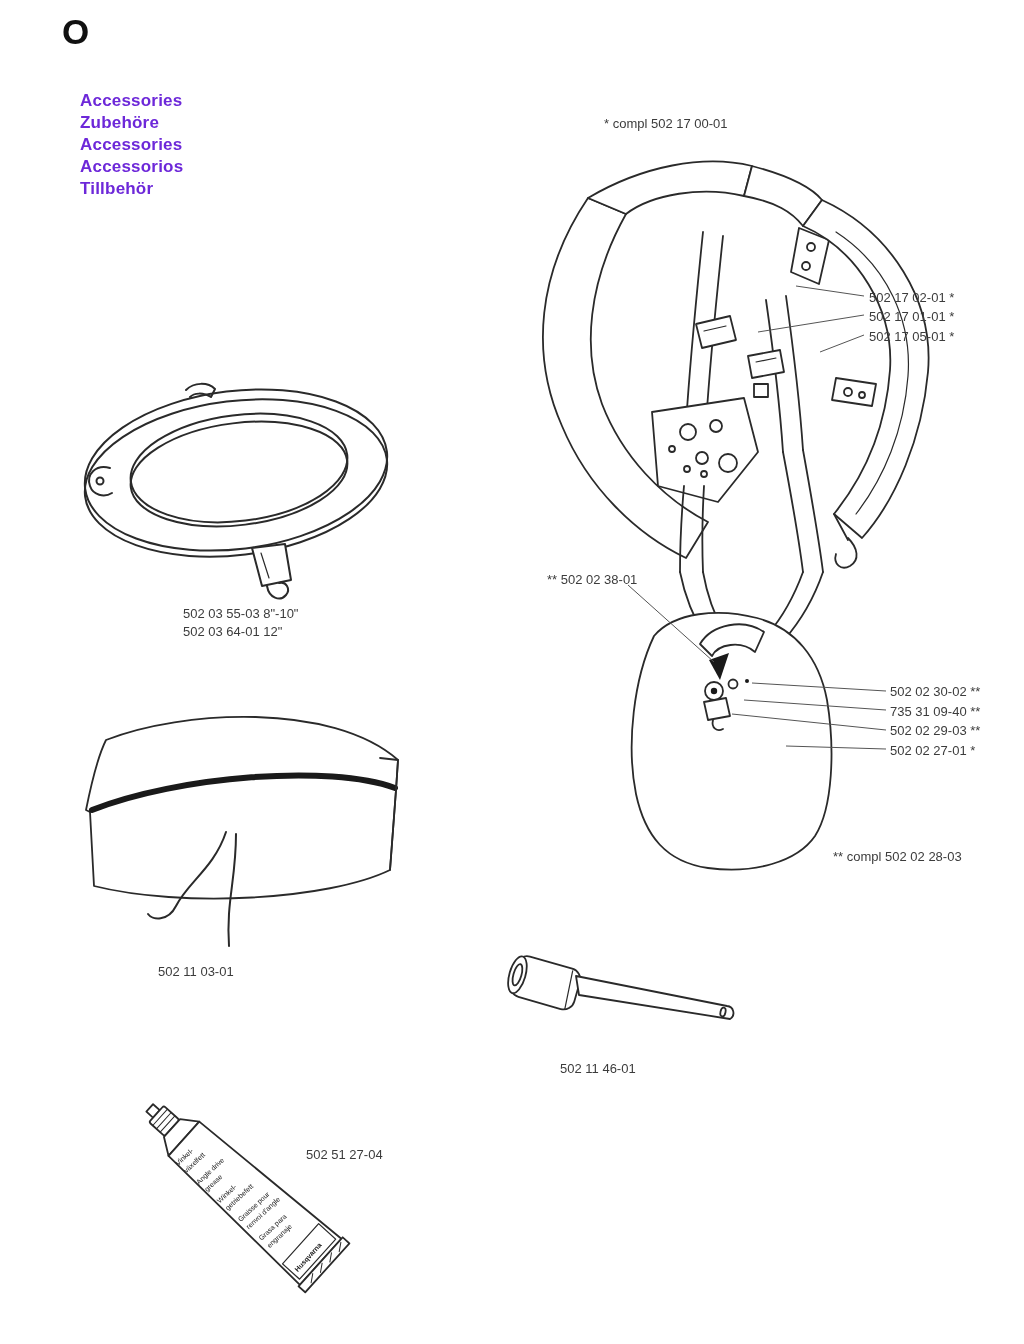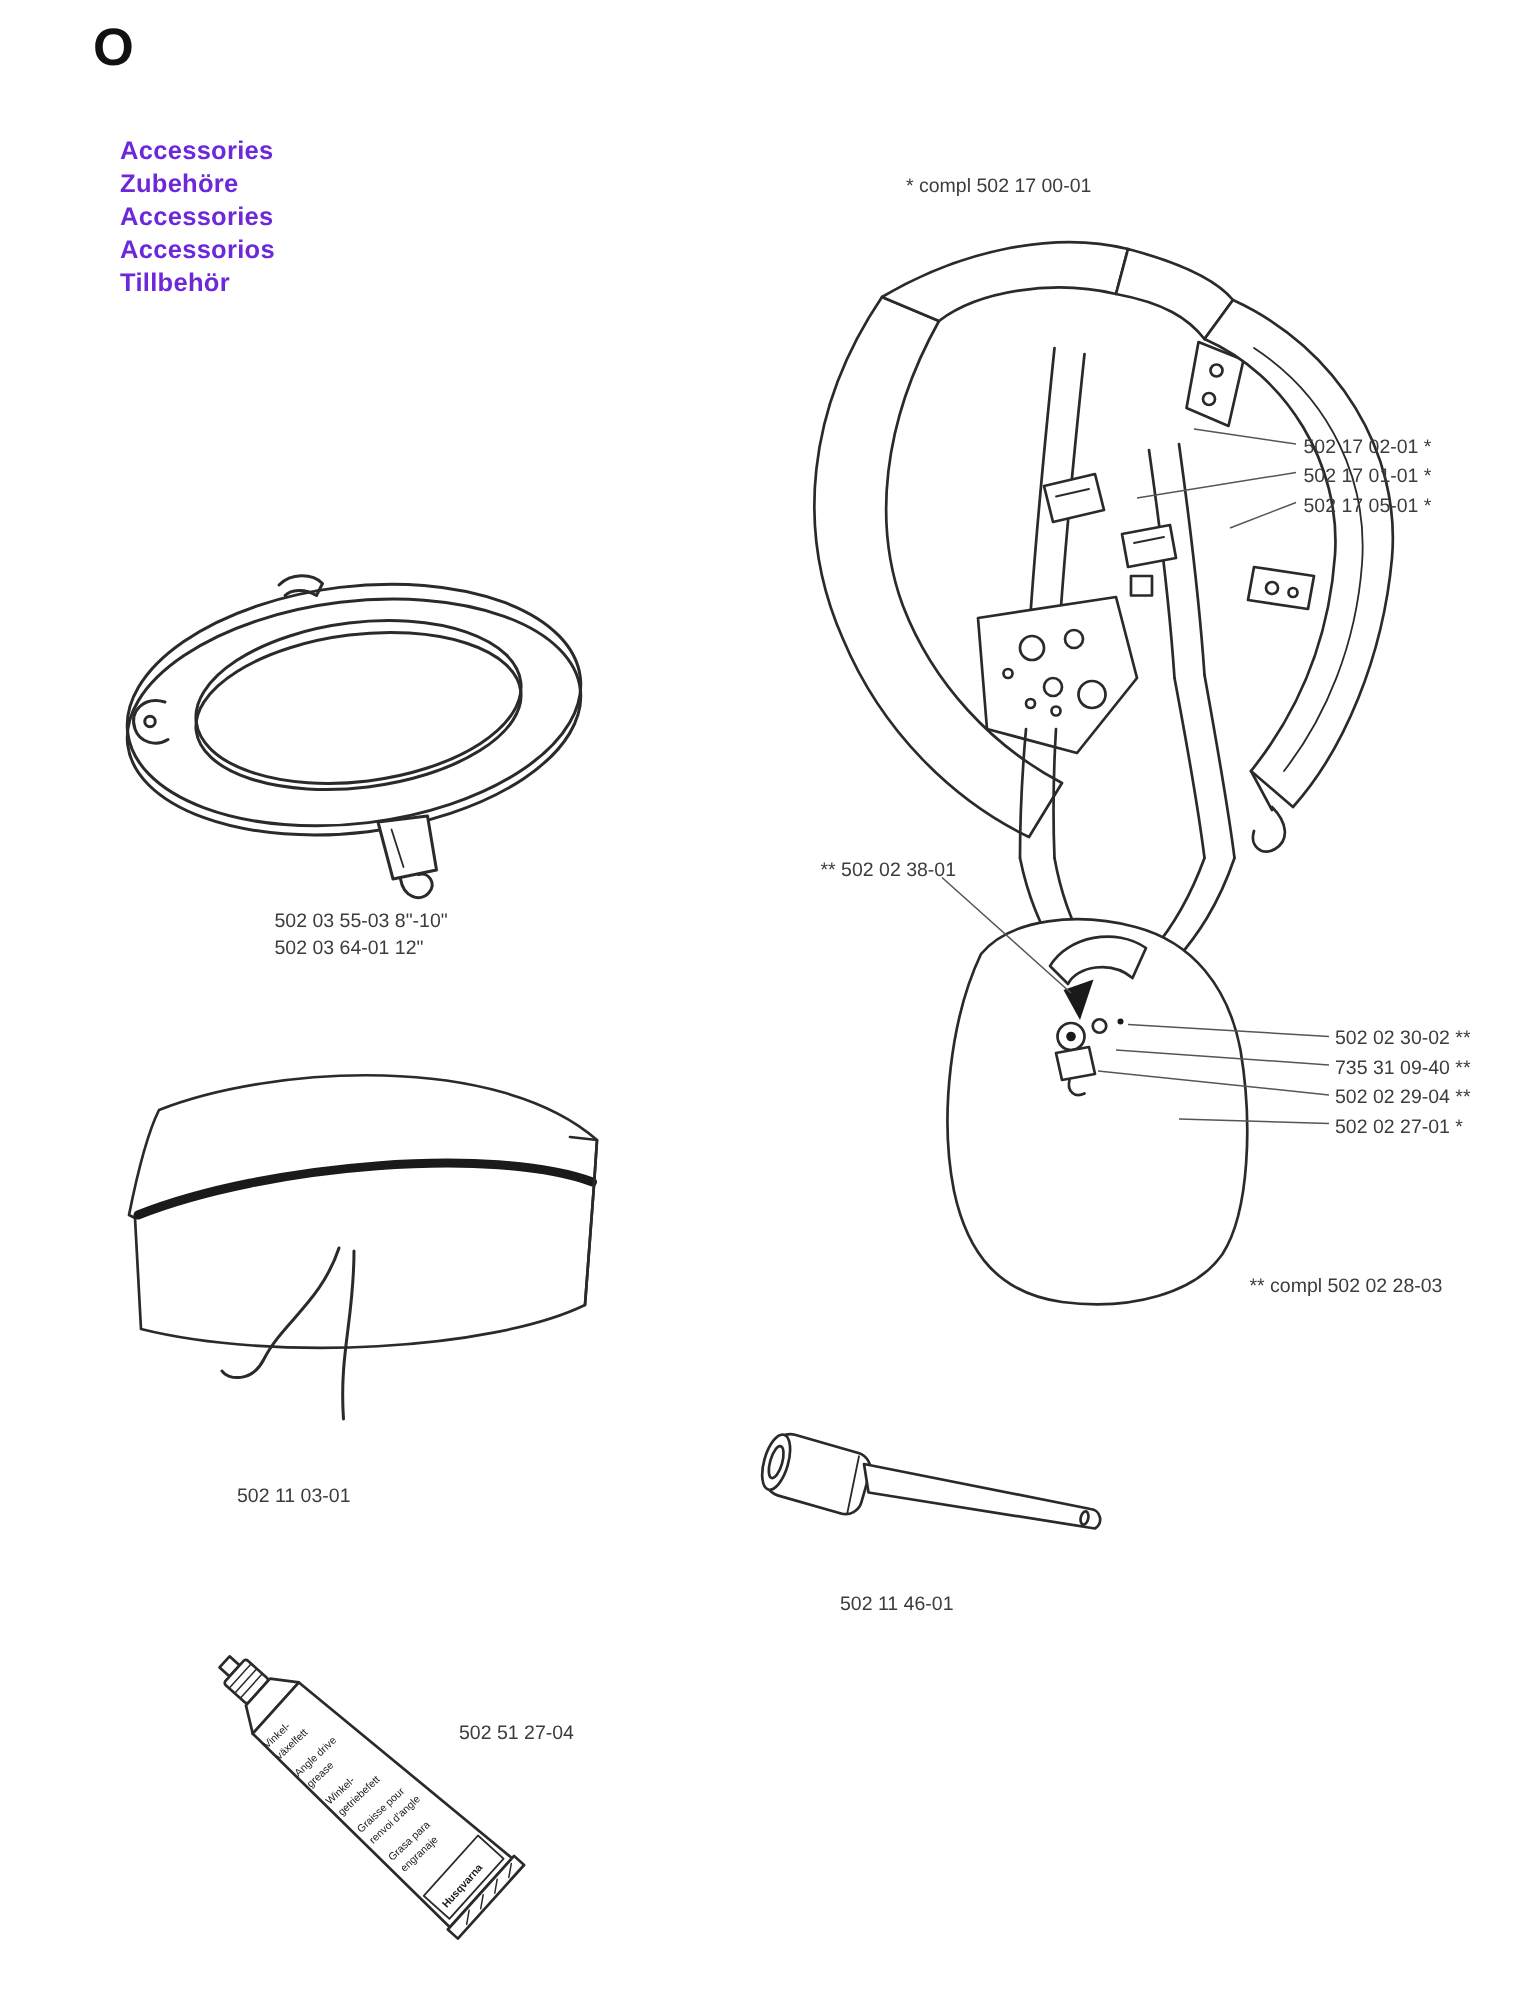--- a/index.html
+++ b/index.html
@@ -179,21 +179,21 @@
   <span class="lbl" style="left:869px;top:290px">502 17 02-01  *</span>
   <span class="lbl" style="left:869px;top:309px">502 17 01-01  *</span>
   <span class="lbl" style="left:869px;top:329px">502 17 05-01  *</span>
 
   <span class="lbl" style="left:183px;top:606px">502 03 55-03 8"-10"</span>
   <span class="lbl" style="left:183px;top:624px">502 03 64-01 12"</span>
 
   <span class="lbl" style="left:547px;top:572px">** 502 02 38-01</span>
   <span class="lbl" style="left:890px;top:684px">502 02 30-02 **</span>
   <span class="lbl" style="left:890px;top:704px">735 31 09-40 **</span>
-  <span class="lbl" style="left:890px;top:723px">502 02 29-04 **</span>
+  <span class="lbl" style="left:890px;top:723px">502 02 29-03 **</span>
   <span class="lbl" style="left:890px;top:743px">502 02 27-01  *</span>
   <span class="lbl" style="left:833px;top:849px">** compl 502 02 28-03</span>
 
-  <span class="lbl" style="left:158px;top:989px">502 11 03-01</span>
+  <span class="lbl" style="left:158px;top:964px">502 11 03-01</span>
   <span class="lbl" style="left:560px;top:1061px">502 11 46-01</span>
   <span class="lbl" style="left:306px;top:1147px">502 51 27-04</span>
 
 </div>
 
 </body></html>

